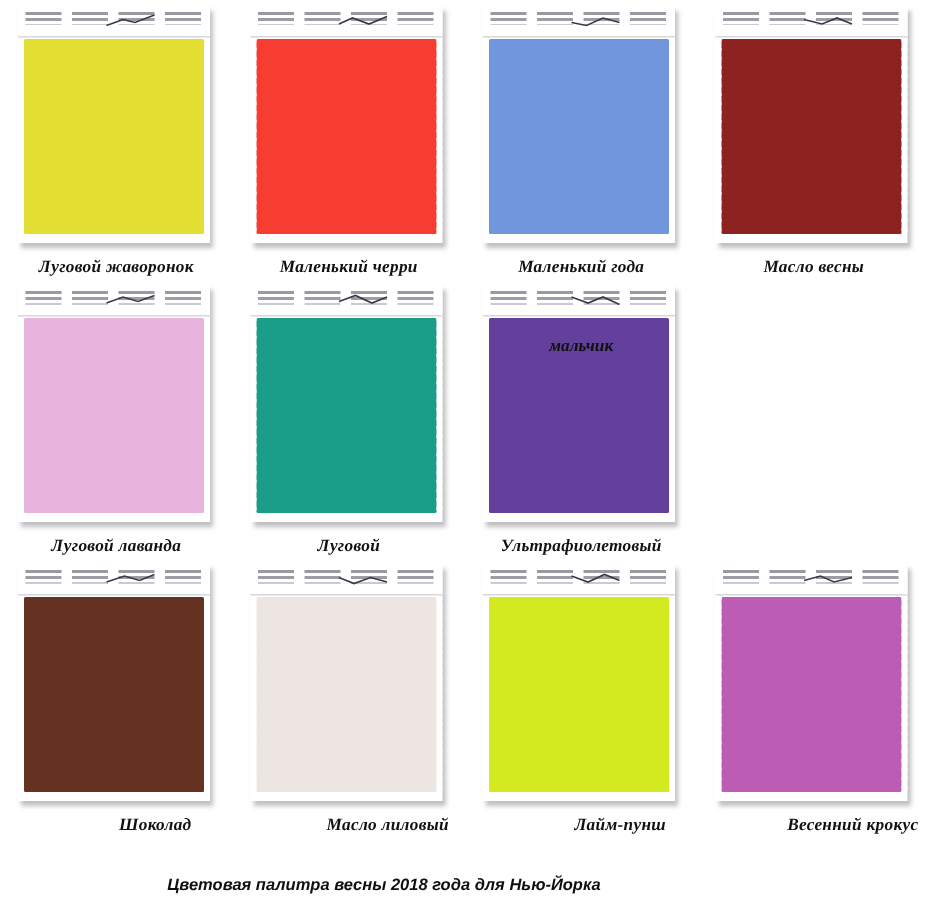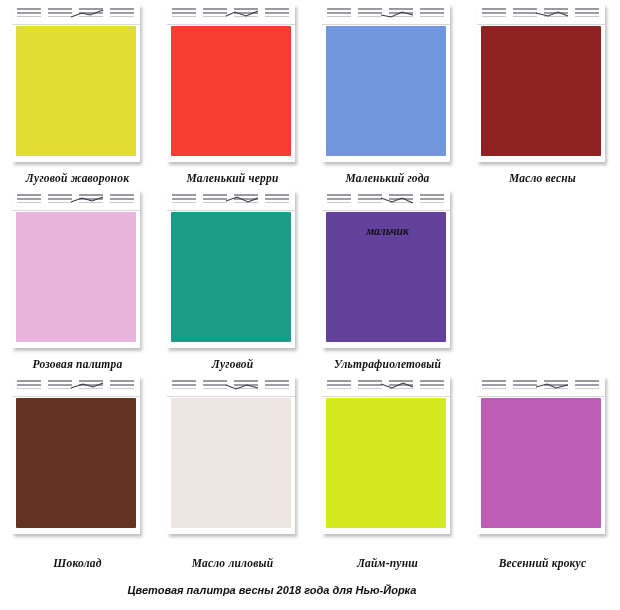--- a/index.html
+++ b/index.html
@@ -109,26 +109,25 @@
   }
   .footer-caption{
     position:absolute;
     left:0;top:584px;
     width:512px;
     text-align:center;
     font-style:italic;
     font-weight:bold;
     font-size:11px;
     color:#0f0f0f;
-    margin-left:16px;
   }
   
   .cap-r1{top:172px;}
   .cap-r2{top:172px;}
-  .cap-r3{top:185px;}
+  .cap-r3{top:172px;padding-left:26px;}
   
   .cap-wide{width:175px;left:-10px;}
   .cap-overflow{
     position:absolute;
     left:0;width:155px;
     top:186px;
     text-align:center;
     font-style:italic;
     font-weight:bold;
     font-size:11.5px;
@@ -228,21 +227,21 @@
           <span class="micro m3"></span>
           <span class="micro m4"></span>
           <span class="scribble">
             <svg width="34" height="10" viewBox="0 0 34 10">
                 <path d="M1 7 L12 3 L22 6 L33 2" stroke="#3a3a46" stroke-width="1.1" fill="none"></path>
               </svg>
           </span>
         </div>
         <div class="swatch" style="background:#E7B4DE"></div>
       </div>
-      <div class="caption cap-r2">Розовая палитра</div>
+      <div class="caption cap-r2">Луговой лаванда</div>
     </div>
 
 
     <div class="cell">
       <div class="card">
         <div class="header">
           <span class="micro m1"></span>
           <span class="micro m2"></span>
           <span class="micro m3"></span>
           <span class="micro m4"></span>

